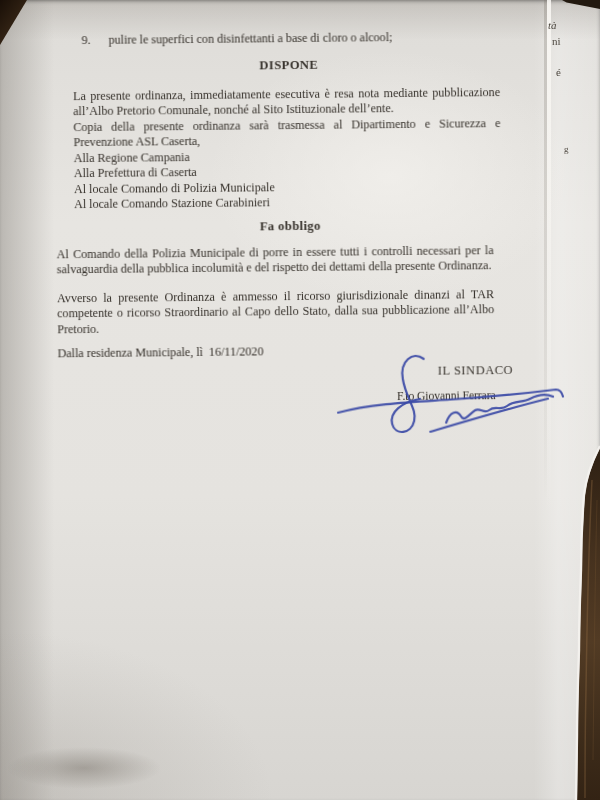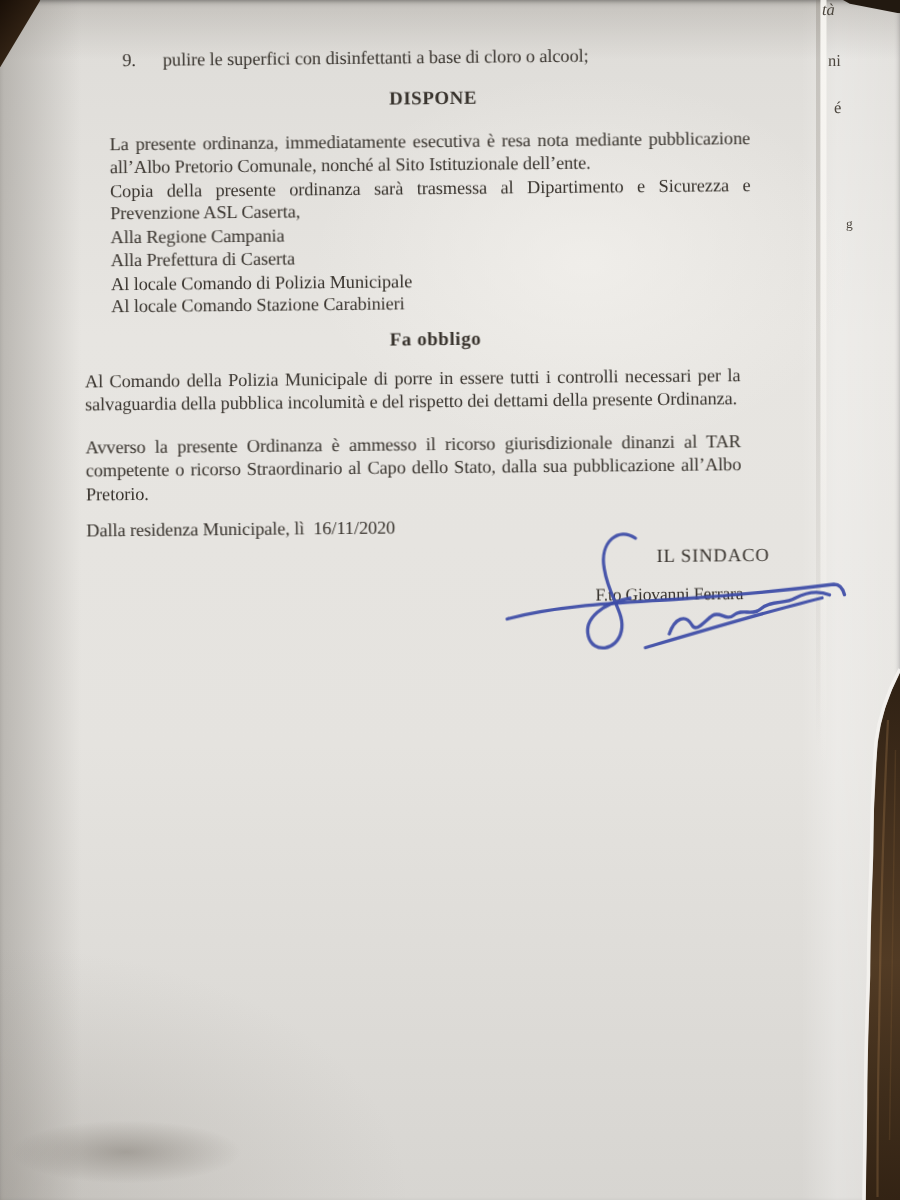--- a/index.html
+++ b/index.html
@@ -53,21 +53,21 @@
   .blk3 { left: 58px; top: 289px; width: 437px; }
   .dateline { left: 58px; top: 344px; white-space: pre-wrap; }
   .sindaco { left: 438px; top: 365px; letter-spacing: .6px; font-size: 12.4px; }
   .printedname { left: 397px; top: 390px; font-size: 11.7px; letter-spacing: -0.1px; }
   .signature-svg { position: absolute; left: 325px; top: 350px; }
   .sig-path { stroke: var(--signature-ink, #3b4aa6); fill: none;
     stroke-width: 2.2; stroke-linecap: round; stroke-linejoin: round; opacity: .92; }
   
   .frag { position: absolute; font-size: 11px; color: #4d473f;
     font-family: "Liberation Serif", serif; }
-  .frag-ta { left: 548px; top: 1px; font-style: italic; }
+  .frag-ta { left: 548px; top: 19px; font-style: italic; }
   .frag-ni { left: 552px; top: 35px; }
   .frag-e  { left: 556px; top: 66px; }
   .frag-g  { left: 564px; top: 144px; font-size: 9px; }
 </style>
 </head>
 <body>
 
 <div class="photo">
 
   <div class="crease-shadow"></div>

